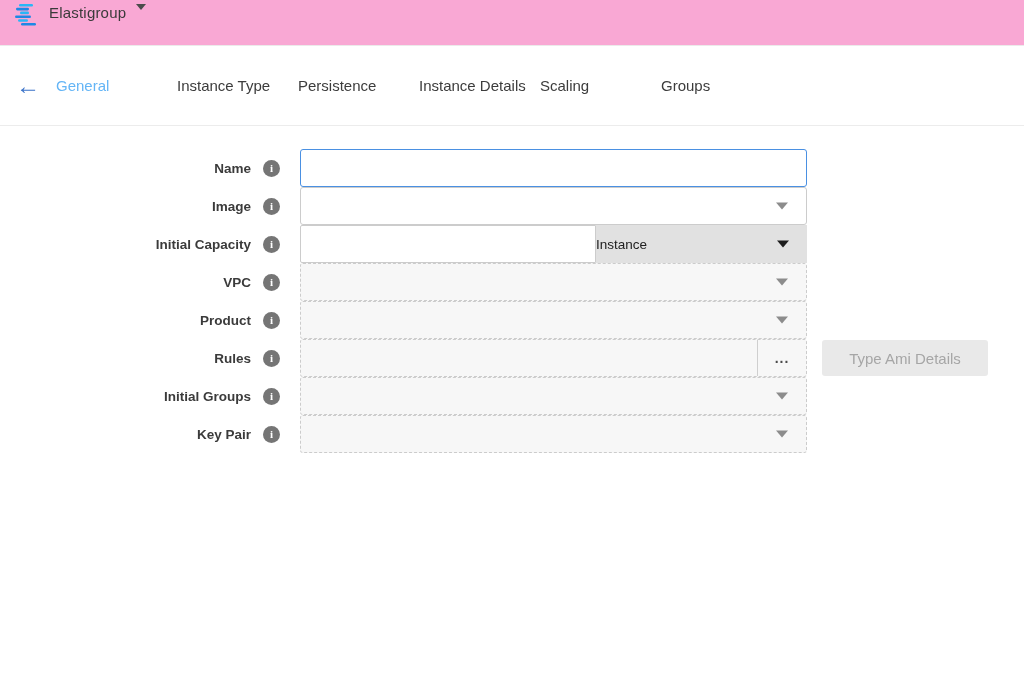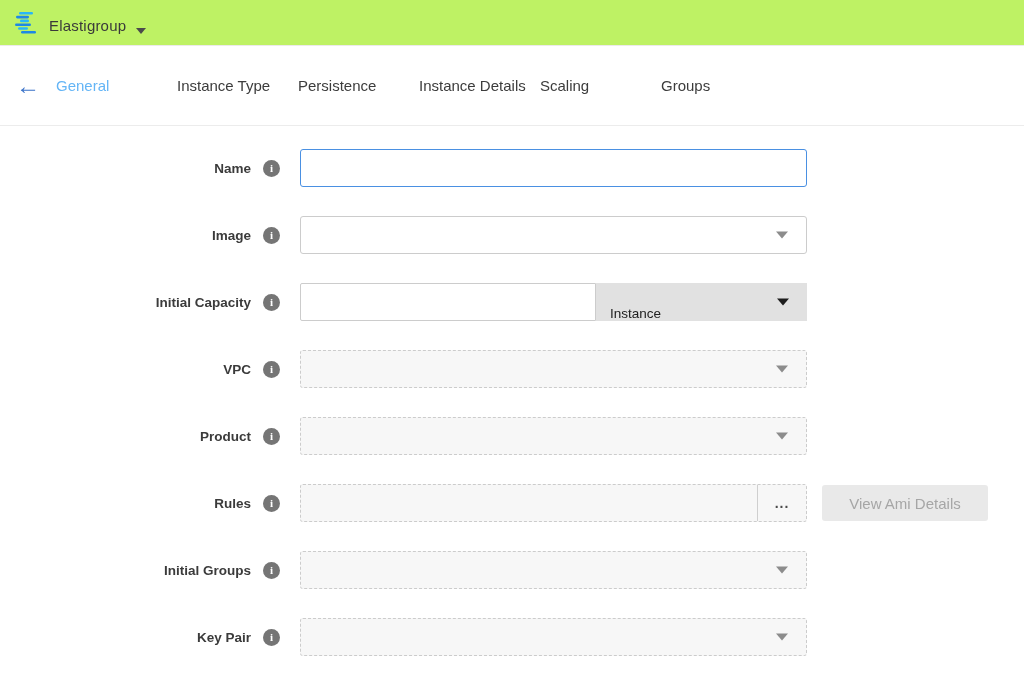--- a/index.html
+++ b/index.html
@@ -1,40 +1,40 @@
 <!DOCTYPE html>
 <html><head>
 <meta charset="utf-8">
 <style>
   * { margin:0; padding:0; box-sizing:border-box; }
   html,body { width:1024px; height:688px; background:#fff;
     font-family:"Liberation Sans","DejaVu Sans",sans-serif; color:#3b3b3b; overflow:hidden; }
 
   
-  .app-header { height:46px; display:flex; align-items:flex-end;
-    border-bottom:1px solid #eceaea; padding:11px 14px; background:#bef264; }
+  .app-header { height:46px; display:flex; align-items:flex-start;
+    border-bottom:1px solid #eceaea; padding:4px 14px; background:#f9a8d4; }
   .logo { width:26px; height:22px; margin-right:9px; flex:0 0 auto; }
   .app-title { font-size:15px; color:#3a3a3a; letter-spacing:.2px; }
   .hdr-caret { width:0; height:0; margin-left:10px;
     border-left:5px solid transparent; border-right:5px solid transparent;
     border-top:6px solid #4b4b4b; }
 
   
   .tabbar { height:80px; display:flex; align-items:center;
     border-bottom:1px solid #ececec; background:#fff; }
   .back-btn { width:56px; text-align:center; font-size:24px; line-height:1;
     color:#3b73c9; cursor:pointer; user-select:none; }
   .tabs { display:flex; }
   .tab { width:121px; font-size:15px; color:#3c3c3c;
     cursor:pointer; white-space:nowrap; }
   .tab.active { color:#64b5f6; }
 
   
   .form { padding-top:23px; }
-  .row { display:flex; align-items:center; margin-bottom:29px; height:38px; }
+  .row { display:flex; align-items:center; height:38px; }
   .label-col { width:280px; display:flex; align-items:center;
     justify-content:flex-end; gap:12px; flex:0 0 auto; }
   .flabel { font-weight:bold; font-size:13.5px; color:#3b3b3b; white-space:nowrap; }
   .info { width:17px; height:17px; border-radius:50%; background:#757575;
     color:#fff; font-size:11px; font-weight:bold; font-style:normal;
     display:flex; align-items:center; justify-content:center; flex:0 0 auto;
     font-family:"Liberation Serif","DejaVu Serif",serif; }
   .control-col { margin-left:20px; width:507px; position:relative;
     display:flex; align-items:stretch; height:38px; }
 
@@ -47,21 +47,21 @@
 
   .caret { width:0; height:0; position:absolute; right:18px; top:50%;
     transform:translateY(-50%); border-left:6px solid transparent;
     border-right:6px solid transparent; border-top:7px solid #8c8c8c; }
   .caret.dark { border-top-color:#1d1d1d; }
 
   
   .cap-input { width:296px; height:100%; border:1px solid #ccc; border-radius:2px 0 0 2px;
     outline:none; padding:0 10px; font-size:14px; background:#fff; }
   .unit-select { width:211px; height:100%; background:#e1e1e1; position:relative;
-    display:flex; align-items:flex-end; padding-left:14px; font-size:13.5px;
+    display:flex; align-items:center; font-size:13.5px;
     color:#212121; cursor:pointer; }
 
   
   .picker { width:100%; height:100%; border:1px dashed #ccc; border-radius:3px;
     background:#f7f7f7; display:flex; }
   .picker-value { flex:1 1 auto; border-right:1px solid #cfcfcf; }
   .picker-browse { width:48px; display:flex; align-items:center; justify-content:center;
     font-size:14px; font-weight:bold; color:#4a4a4a; letter-spacing:1px; cursor:pointer; }
 
   .side-btn { margin-left:15px; width:166px; height:36px; align-self:center;
@@ -164,21 +164,21 @@
     <div class="label-col">
       <span class="flabel">Rules</span>
       <span class="info">i</span>
     </div>
     <div class="control-col">
       <div class="picker">
         <div class="picker-value"></div>
         <div class="picker-browse">...</div>
       </div>
     </div>
-    <button class="side-btn">View Ami Details</button>
+    <button class="side-btn">Type Ami Details</button>
   </div>
 
   <div class="row">
     <div class="label-col">
       <span class="flabel">Initial Groups</span>
       <span class="info">i</span>
     </div>
     <div class="control-col">
       <div class="select disabled">
         <span class="caret"></span>

